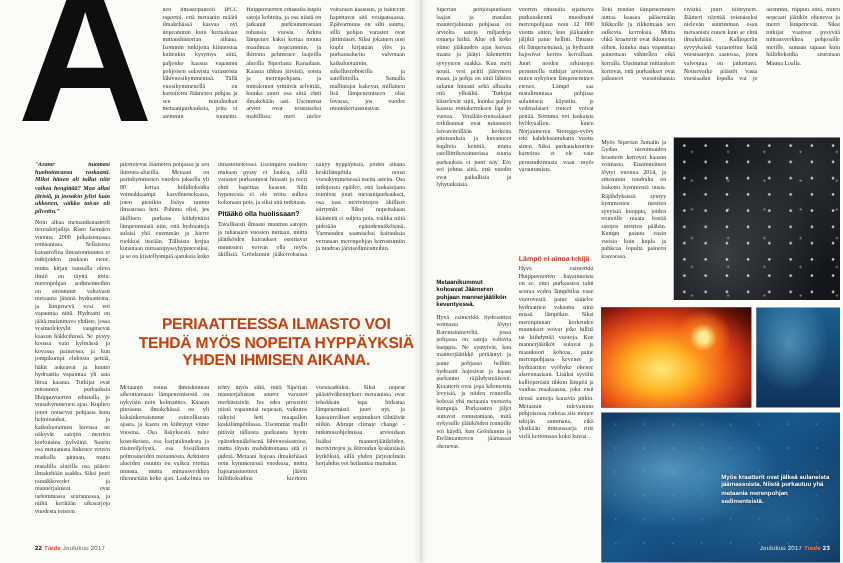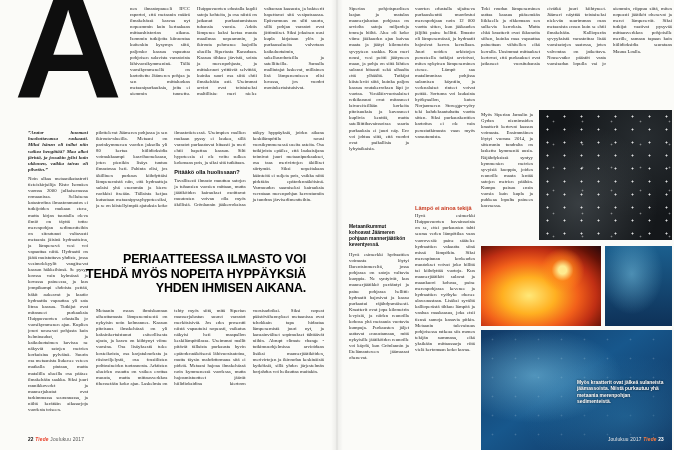--- a/index.html
+++ b/index.html
@@ -8,22 +8,22 @@
   .fold{position:absolute;left:331px;top:0;width:12px;height:450px;
         background:linear-gradient(90deg,rgba(0,0,0,0) 0%,rgba(0,0,0,.05) 40%,rgba(0,0,0,.12) 50%,rgba(0,0,0,.05) 60%,rgba(0,0,0,0) 100%);}
   .tx{position:absolute;font:4.8px/1.27 "Liberation Serif",serif;color:#1d1d1d;text-align:justify;overflow:hidden;}
   .tx p{margin:0 0 2.5px 0;}
   .cols3{column-count:3;column-gap:7px;}
   .dropcap{position:absolute;left:14px;top:-30px;font-family:"Liberation Sans",sans-serif;
            font-weight:bold;font-size:150px;line-height:1;color:#0e0e0e;letter-spacing:-5px;}
   .lead{font-style:italic;font-weight:bold;font-size:4.9px;}
   .sub{font:bold 5.6px/1.2 "Liberation Sans",sans-serif;margin:3px 0 1.5px 0;color:#111;break-after:avoid;}
   .sub.red{color:#c93a20;}
-  .pull{position:absolute;left:80px;top:252px;width:226px;height:52px;
-        font:bold 12.5px/1.16 "Liberation Sans",sans-serif;color:#000000;letter-spacing:-.2px;text-align:right;}
+  .pull{position:absolute;left:108px;top:252px;width:226px;height:52px;
+        font:bold 12.5px/1.16 "Liberation Sans",sans-serif;color:#c2410c;letter-spacing:-.2px;text-align:center;}
   .capt{font:bold 4.9px/1.28 "Liberation Sans",sans-serif;color:#0f0f0f;margin:3.5px 0;text-align:left;}
   .stackcol{display:flex;flex-direction:column;}
   .fillp{flex:1;overflow:hidden;}
   .img{position:absolute;}
   .seafloor{left:539px;top:110px;width:133px;height:130px;background-color:#14171a;
     background-image:
       radial-gradient(circle,rgba(255,255,255,.85) 0 .6px,transparent 1.4px),
       radial-gradient(circle,rgba(255,255,255,.45) 0 .5px,transparent 1.2px),
       radial-gradient(ellipse at 30% 72%,rgba(125,135,140,.35),transparent 60%),
       radial-gradient(ellipse at 78% 22%,rgba(85,95,100,.3),transparent 55%);

